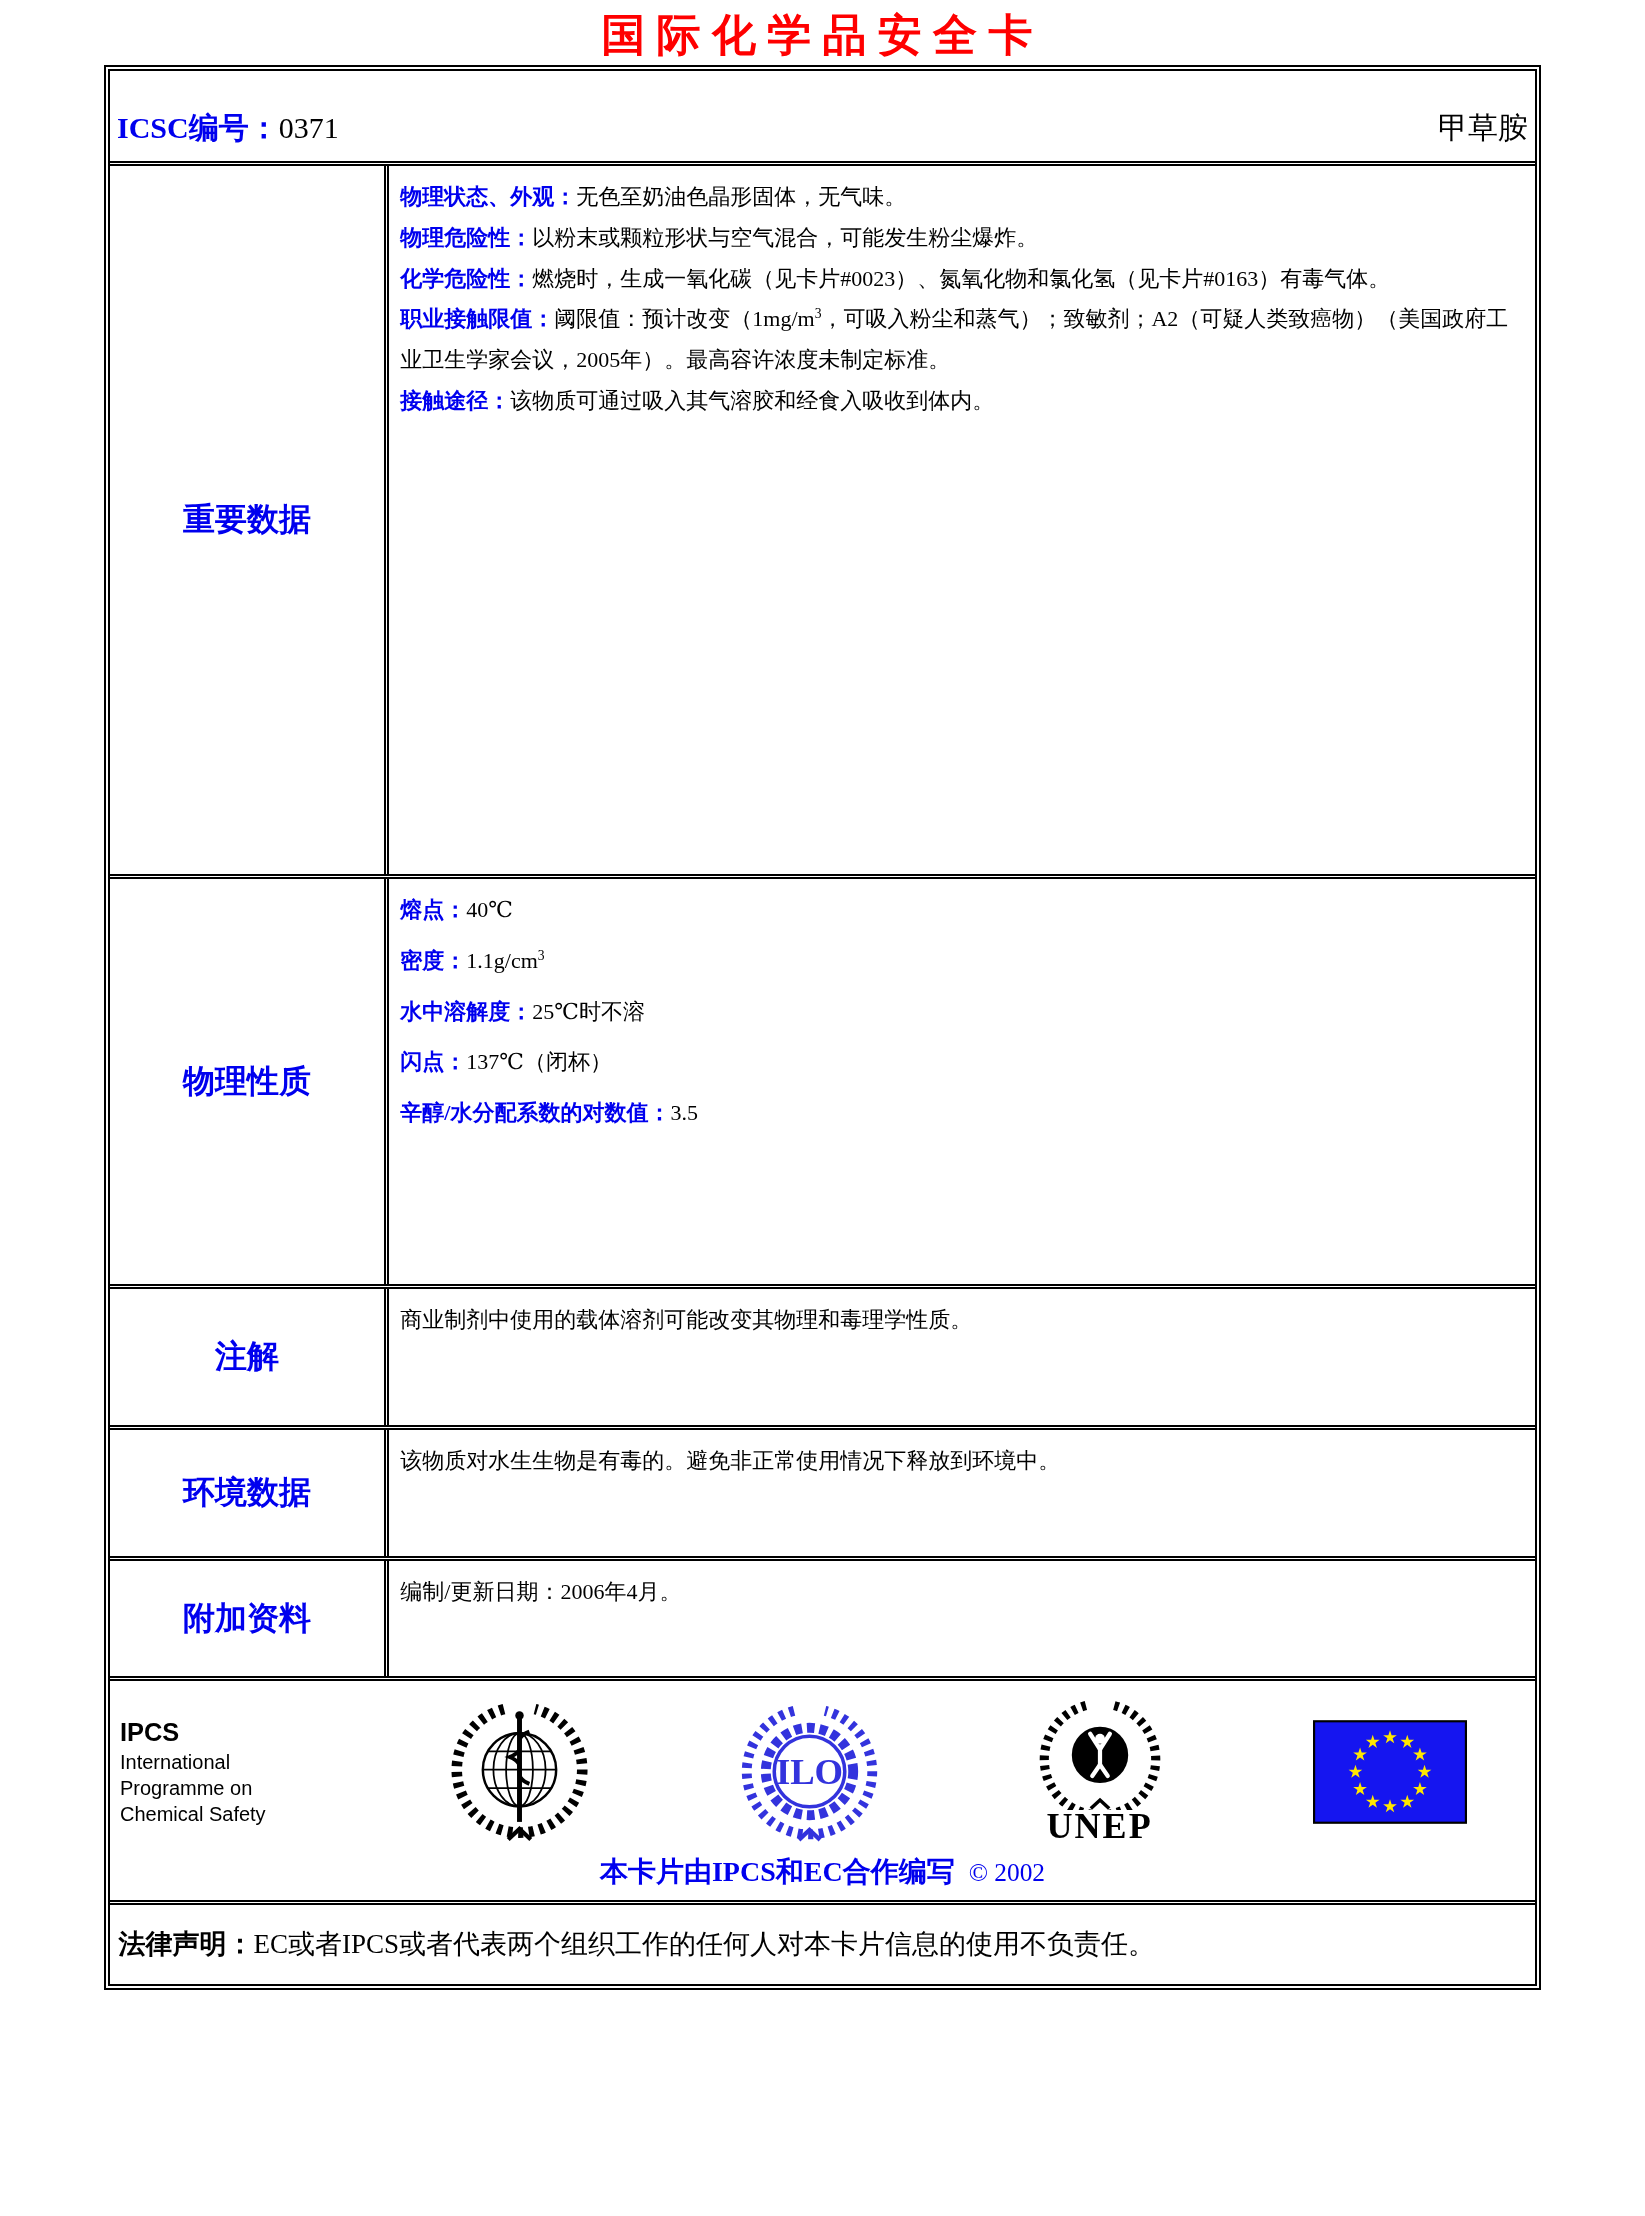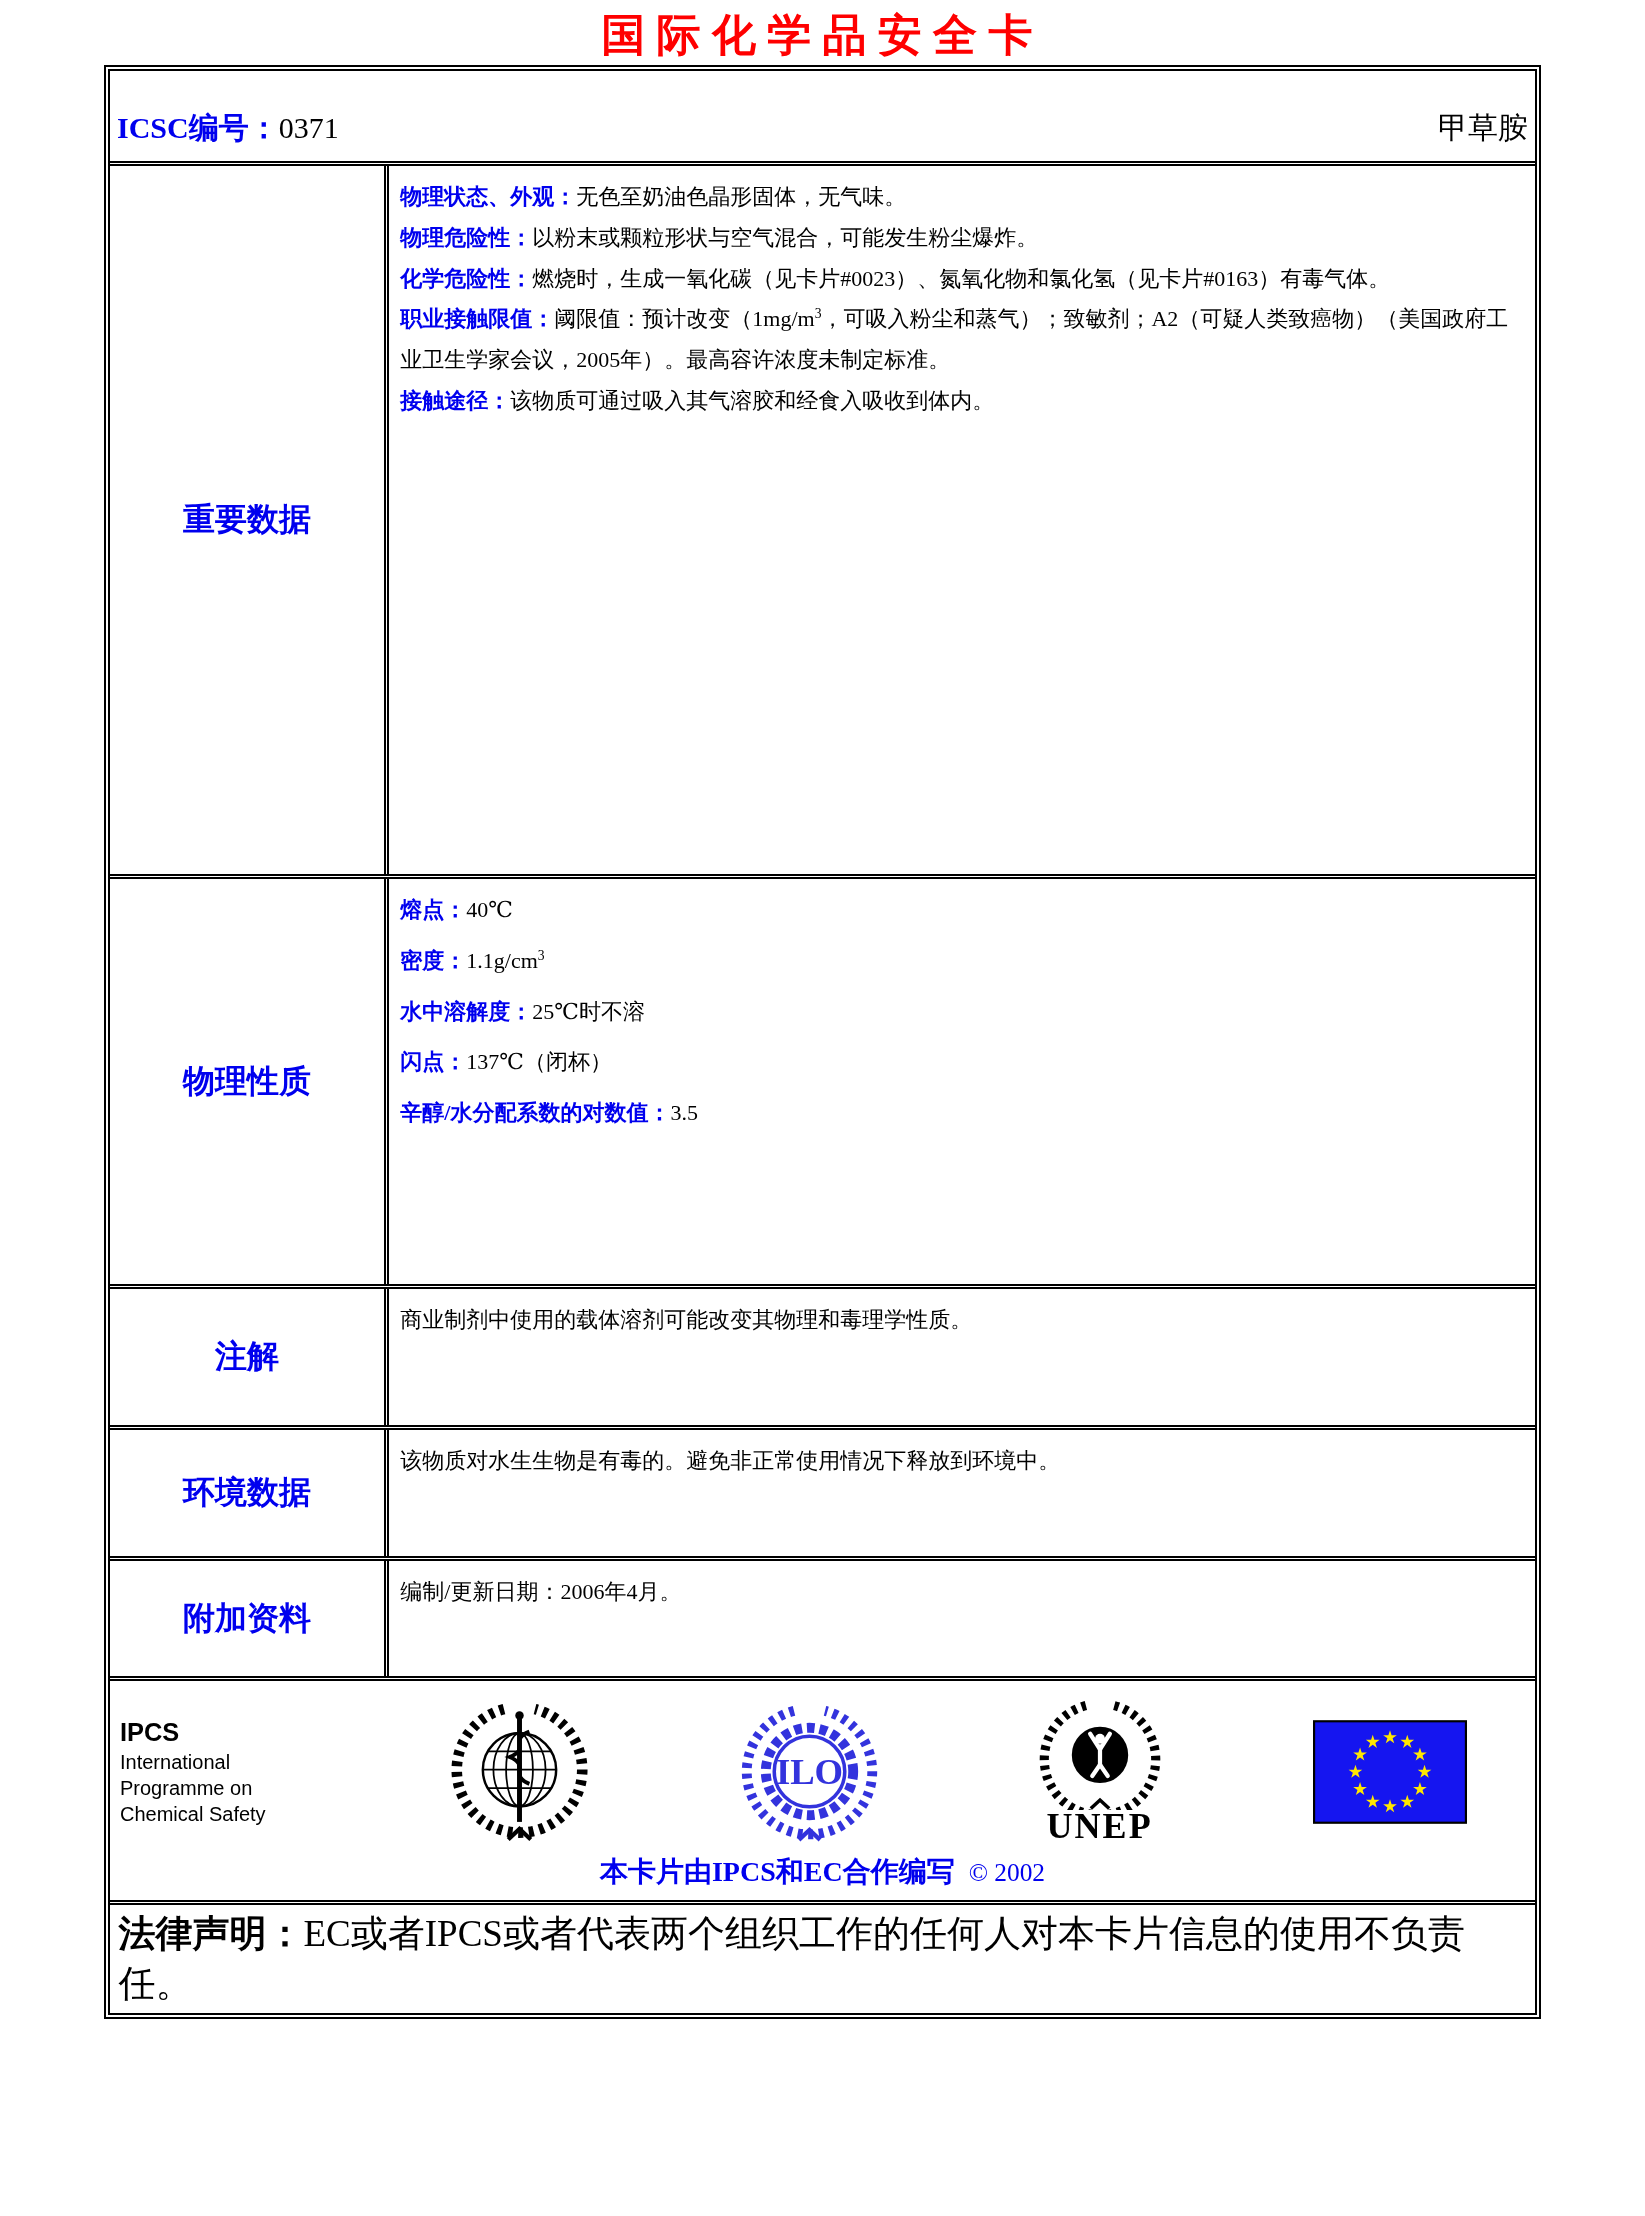--- a/index.html
+++ b/index.html
@@ -34,21 +34,21 @@
   .ipcs-block{flex:0 0 254px;padding-left:10px;
               font-family:"Liberation Sans","DejaVu Sans",sans-serif;}
   .ipcs-acronym{font-size:25.4px;font-weight:bold;line-height:1.25;}
   .ipcs-line{font-size:20px;line-height:1.3;}
   .logo-slot{flex:1;display:flex;flex-direction:column;align-items:center;justify-content:center;}
   .unep-text{font-family:Liberation Serif, serif;font-weight:bold;
              font-size:36px;letter-spacing:2.1px;margin-top:-4.2px;}
   .caption{text-align:center;margin-top:6px;font-size:28px;color:#0000ee;}
   .caption-main{font-weight:bold;}
   .caption-copy{font-weight:normal;font-size:25.4px;margin-left:14px;}
-  .legal-row{display:flex;align-items:flex-end;min-height:79px;font-size:37px;padding:4.2px 8.5px;}
+  .legal-row{display:flex;align-items:center;min-height:79px;font-size:27px;padding:4.2px 8.5px;}
   .legal-label{font-weight:bold;}
   .filler{height:240px;}
 </style>
 </head>
 <body>
 
 <div class="page">
 
   <h1 class="title">国际化学品安全卡</h1>
 

